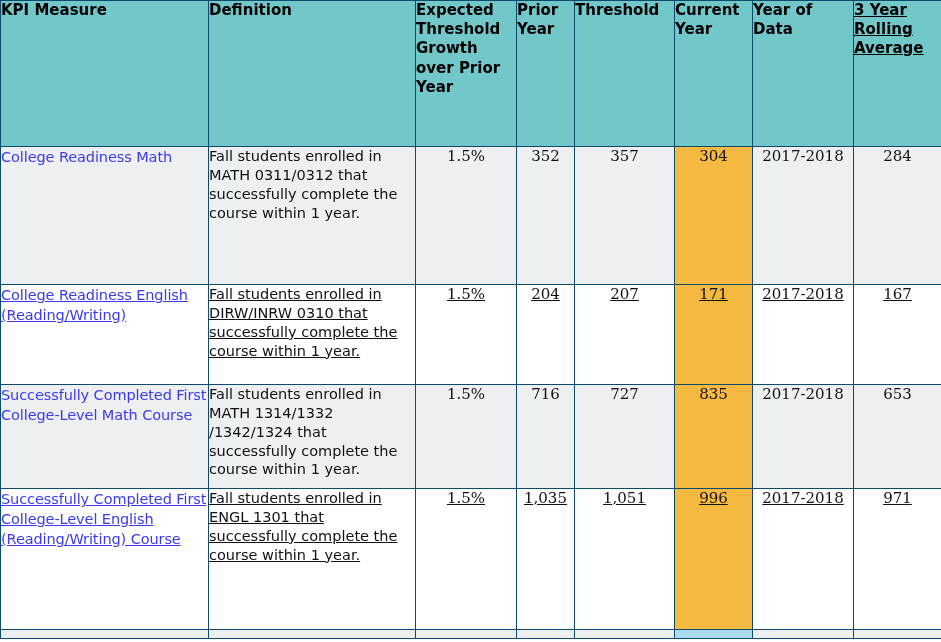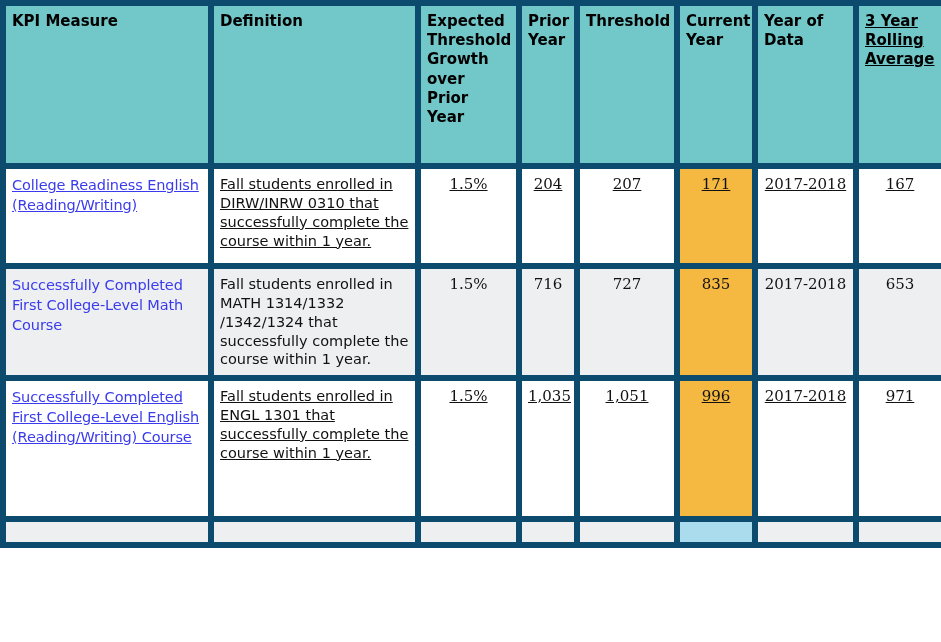--- a/index.html
+++ b/index.html
@@ -7,22 +7,22 @@
     width:941px;height:642px;overflow:hidden;
     background:#ffffff;
     font-family:"DejaVu Sans","Liberation Sans",sans-serif;
   }
   #kpi-table{
     width:941px;
     border-collapse:collapse;
     table-layout:fixed;
   }
   #kpi-table th,#kpi-table td{
-    border:6px solid #0c4a6e;
-    padding:6px;
+    border:1px solid #0c4a6e;
+    padding:0;
     vertical-align:top;
     overflow:hidden;
   }
   
   thead th{
     background:#72c7c9;
     height:145px;
     color:#000000;
     font-weight:bold;
     font-size:15px;
@@ -93,20 +93,30 @@
       <th>Expected Threshold Growth over Prior Year</th>
       <th>Prior Year</th>
       <th>Threshold</th>
       <th>Current Year</th>
       <th>Year of Data</th>
       <th class="last">3 Year Rolling Average</th>
     </tr>
   </thead>
 
   <tbody>
+    <tr class="alt r1">
+      <td class="kpi">College Readiness Math</td>
+      <td class="def">Fall students enrolled in MATH 0311/0312 that successfully complete the course within 1 year.</td>
+      <td class="num">1.5%</td>
+      <td class="num">352</td>
+      <td class="num">357</td>
+      <td class="num cur">304</td>
+      <td class="num">2017-2018</td>
+      <td class="num">284</td>
+    </tr>
 
     <tr class="plain r2">
       <td class="kpi">College Readiness English (Reading/Writing)</td>
       <td class="def">Fall students enrolled in DIRW/INRW 0310 that successfully complete the course within 1 year.</td>
       <td class="num">1.5%</td>
       <td class="num">204</td>
       <td class="num">207</td>
       <td class="num cur">171</td>
       <td class="num">2017-2018</td>
       <td class="num">167</td>

